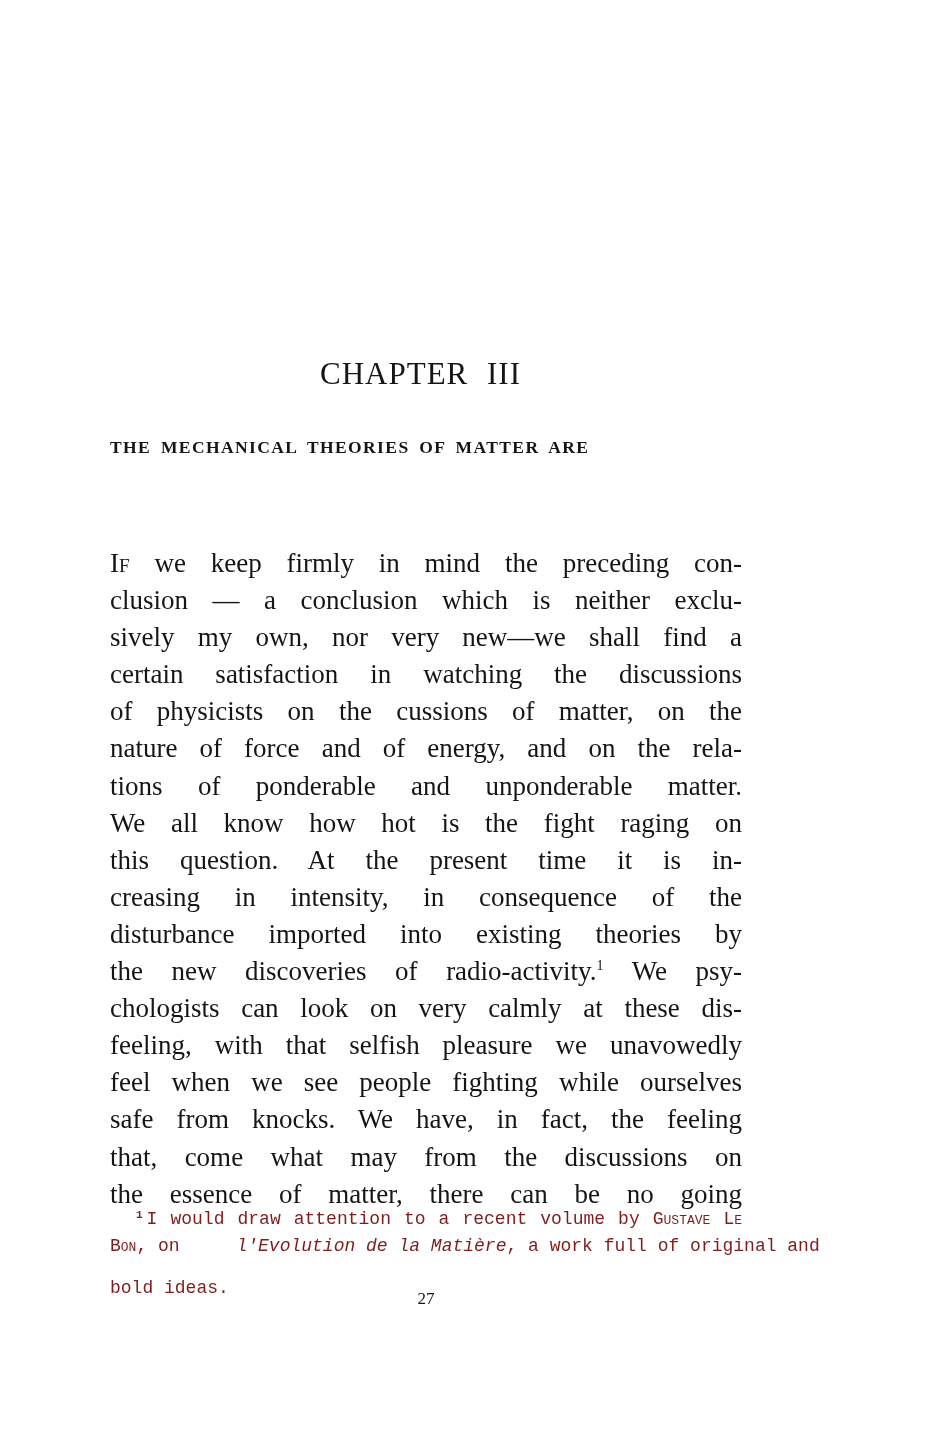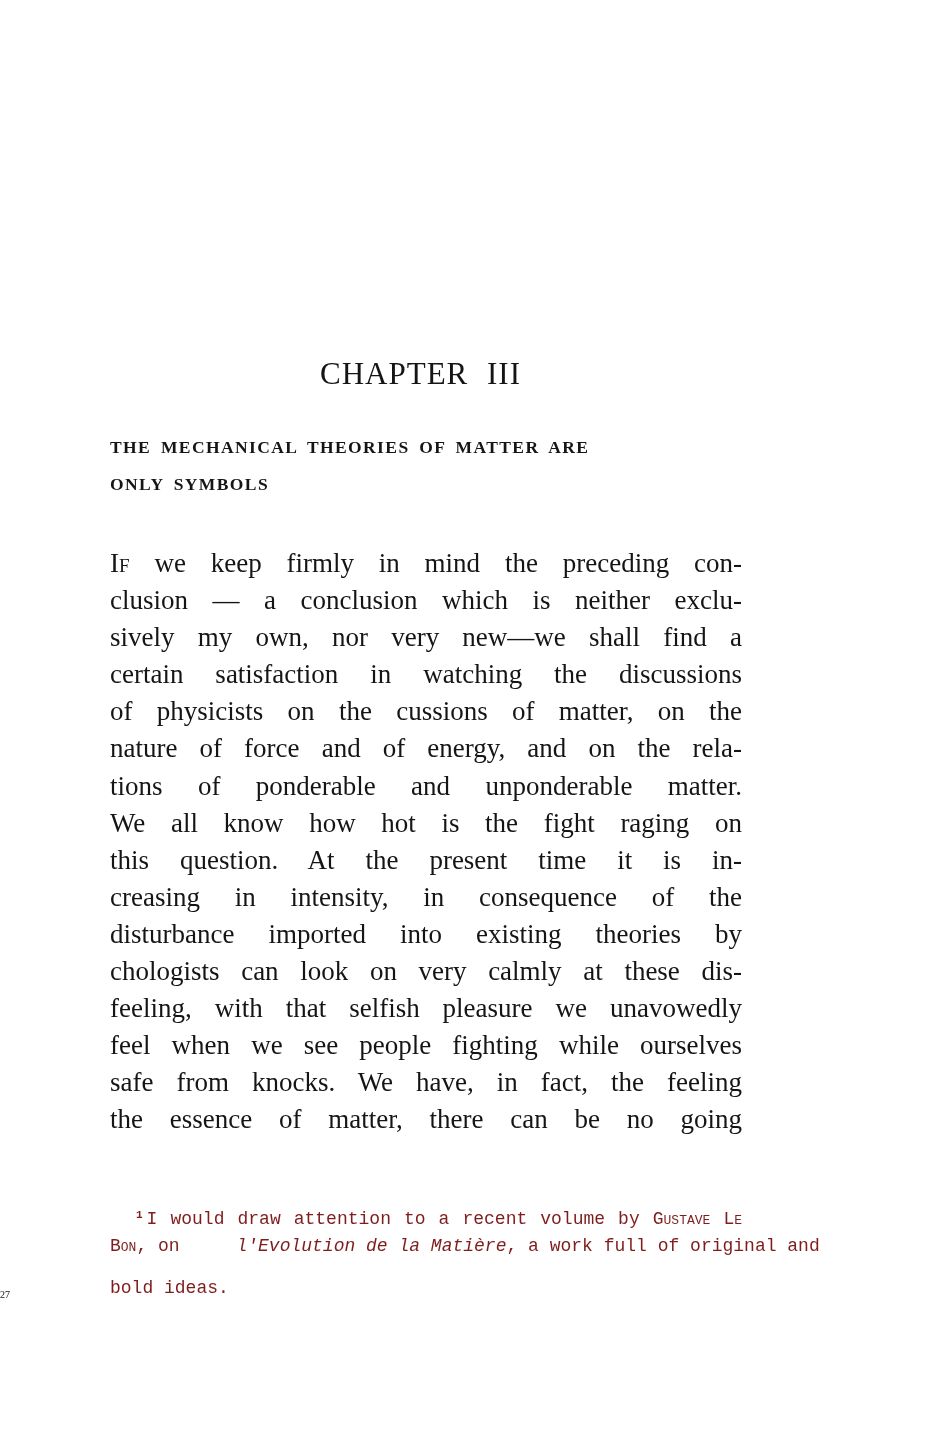--- a/index.html
+++ b/index.html
@@ -97,53 +97,55 @@
       vertical-align: 6px;
       line-height: 0;
       margin-right: 4px;
     }
     .footnote em { font-style: italic; margin-left: 46px; }
     .page-number {
       position: absolute;
       left: 0;
       width: 852px;
       top: 1273px;
+      text-align: center;
       font-family: "Liberation Serif", serif;
-      font-size: 10px;
+      font-size: 17px;
       color: #151515;
     }
   </style>
 </head>
 <body>
 
 <div class="page">
 
   <div class="chapter-heading">CHAPTER III</div>
 
   <div class="chapter-subtitle">
     <div>THE MECHANICAL THEORIES OF MATTER ARE</div>
-    <div>ONLY SYMBOLS</div>
   </div>
 
   <div class="body-text">
     <span class="line"><span class="smallcaps">If</span><span> we keep firmly in mind the preceding con-</span></span>
     <span class="line">clusion — a conclusion which is neither exclu-</span>
     <span class="line">sively my own, nor very new—we shall find a</span>
     <span class="line">certain satisfaction in watching the discussions</span>
     <span class="line">of physicists on the cussions of matter, on the</span>
     <span class="line">nature of force and of energy, and on the rela-</span>
     <span class="line">tions of ponderable and unponderable matter.</span>
     <span class="line">We all know how hot is the fight raging on</span>
     <span class="line">this question. At the present time it is in-</span>
     <span class="line">creasing in intensity, in consequence of the</span>
     <span class="line">disturbance imported into existing theories by</span>
+    <span class="line"><span>the new discoveries of radio-activity.</span><sup class="fnref">1</sup><span> We psy-</span></span>
     <span class="line">chologists can look on very calmly at these dis-</span>
     <span class="line">feeling, with that selfish pleasure we unavowedly</span>
     <span class="line">feel when we see people fighting while ourselves</span>
     <span class="line">safe from knocks. We have, in fact, the feeling</span>
+    <span class="line">that, come what may from the discussions on</span>
     <span class="line last">the essence of matter, there can be no going</span>
   </div>
 
   <div class="footnote">
     <span class="fline first"><sup>1</sup><span>I would draw attention to a recent volume by</span> <span class="smallcaps">Gustave Le</span></span>
     <span class="fline"><span class="smallcaps">Bon</span><span>, on </span><em>l'Evolution de la Matière</em><span>, a work full of original and</span></span>
     <span class="fline end">bold ideas.</span>
   </div>
 
   <div class="page-number">27</div>

